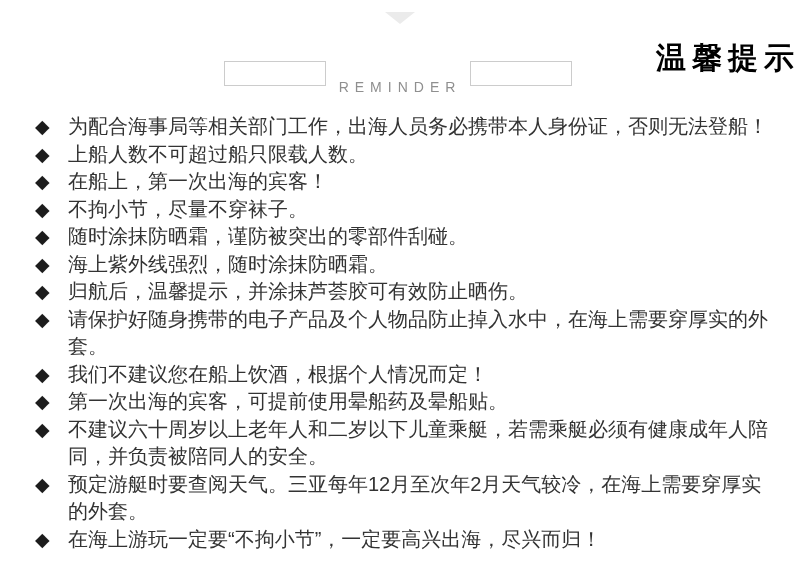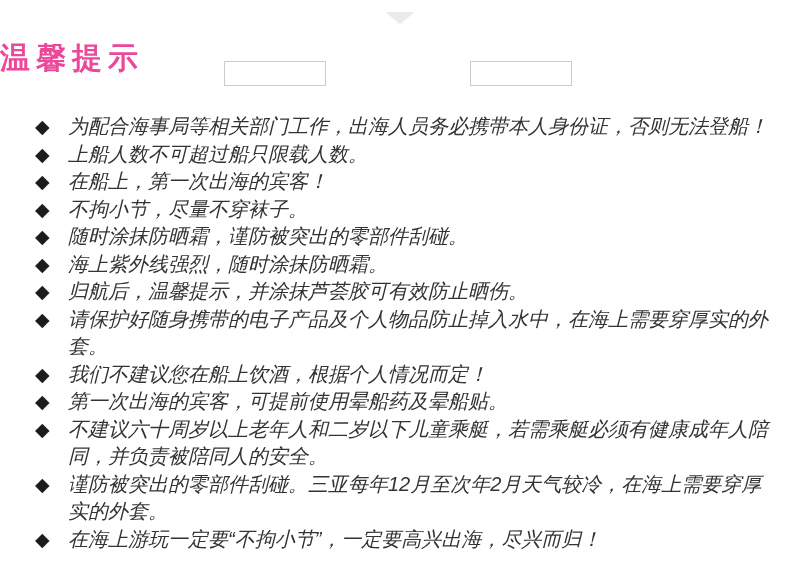--- a/index.html
+++ b/index.html
@@ -37,25 +37,25 @@
     box-sizing: border-box;
   }
   .title-frame.left  { left: 224px; }
   .title-frame.right { left: 470px; }
   .page-title {
     position: absolute;
     top: 42px;
     left: 0;
     right: 0;
     margin: 0;
-    text-align: left;
+    text-align: right;
     font-size: 30px;
     font-weight: bold;
     letter-spacing: 6px;
-    color: #ec4899;
+    color: #000000;
     line-height: 32px;
   }
   .page-subtitle {
     position: absolute;
     top: 79px;
     left: 0;
     right: 0;
     text-align: center;
     font-size: 14px;
     letter-spacing: 6px;
@@ -75,31 +75,31 @@
     color: #333333;
   }
   .bullet {
     flex: 0 0 33px;
     color: #1c1c1c;
     font-size: 19px;
     line-height: 27.5px;
   }
   .item-text {
     flex: 1;
-    font-style: italic;
   }
 </style>
 </head>
 <body>
 
 <div class="header">
   <div class="down-triangle"></div>
   <div class="title-frame left"></div>
   <div class="title-frame right"></div>
   <h1 class="page-title">温馨提示</h1>
+  <div class="page-subtitle">REMINDER</div>
 </div>
 
 <ul class="reminder-list">
   <li class="reminder-item">
     <span class="bullet">◆</span>
     <span class="item-text">为配合海事局等相关部门工作，出海人员务必携带本人身份证，否则无法登船！</span>
   </li>
   <li class="reminder-item">
     <span class="bullet">◆</span>
     <span class="item-text">上船人数不可超过船只限载人数。</span>
@@ -135,19 +135,19 @@
   <li class="reminder-item">
     <span class="bullet">◆</span>
     <span class="item-text">第一次出海的宾客，可提前使用晕船药及晕船贴。</span>
   </li>
   <li class="reminder-item">
     <span class="bullet">◆</span>
     <span class="item-text">不建议六十周岁以上老年人和二岁以下儿童乘艇，若需乘艇必须有健康成年人陪同，并负责被陪同人的安全。</span>
   </li>
   <li class="reminder-item">
     <span class="bullet">◆</span>
-    <span class="item-text">谨防被突出的零部件刮碰。三亚每年12月至次年2月天气较冷，在海上需要穿厚实的外套。</span>
+    <span class="item-text">预定游艇时要查阅天气。三亚每年12月至次年2月天气较冷，在海上需要穿厚实的外套。</span>
   </li>
   <li class="reminder-item">
     <span class="bullet">◆</span>
     <span class="item-text">在海上游玩一定要“不拘小节”，一定要高兴出海，尽兴而归！</span>
   </li>
 </ul>
 
 </body></html>

